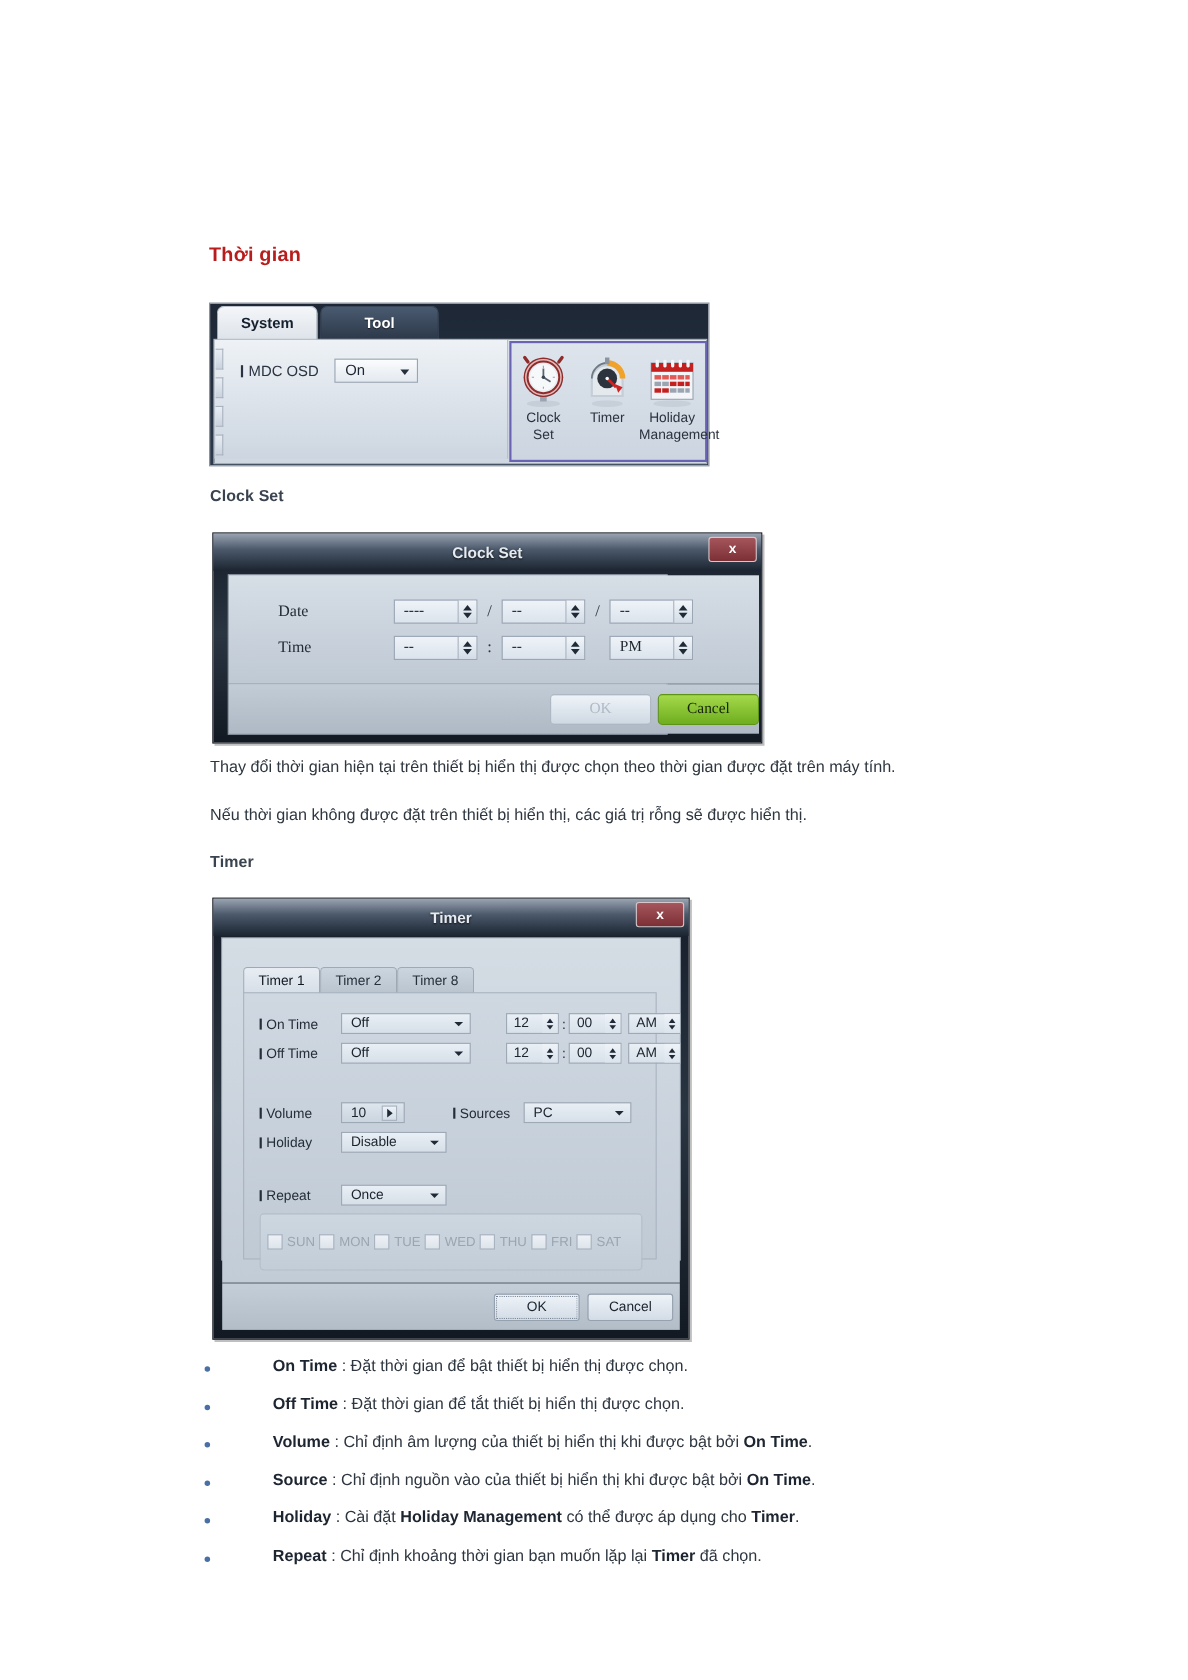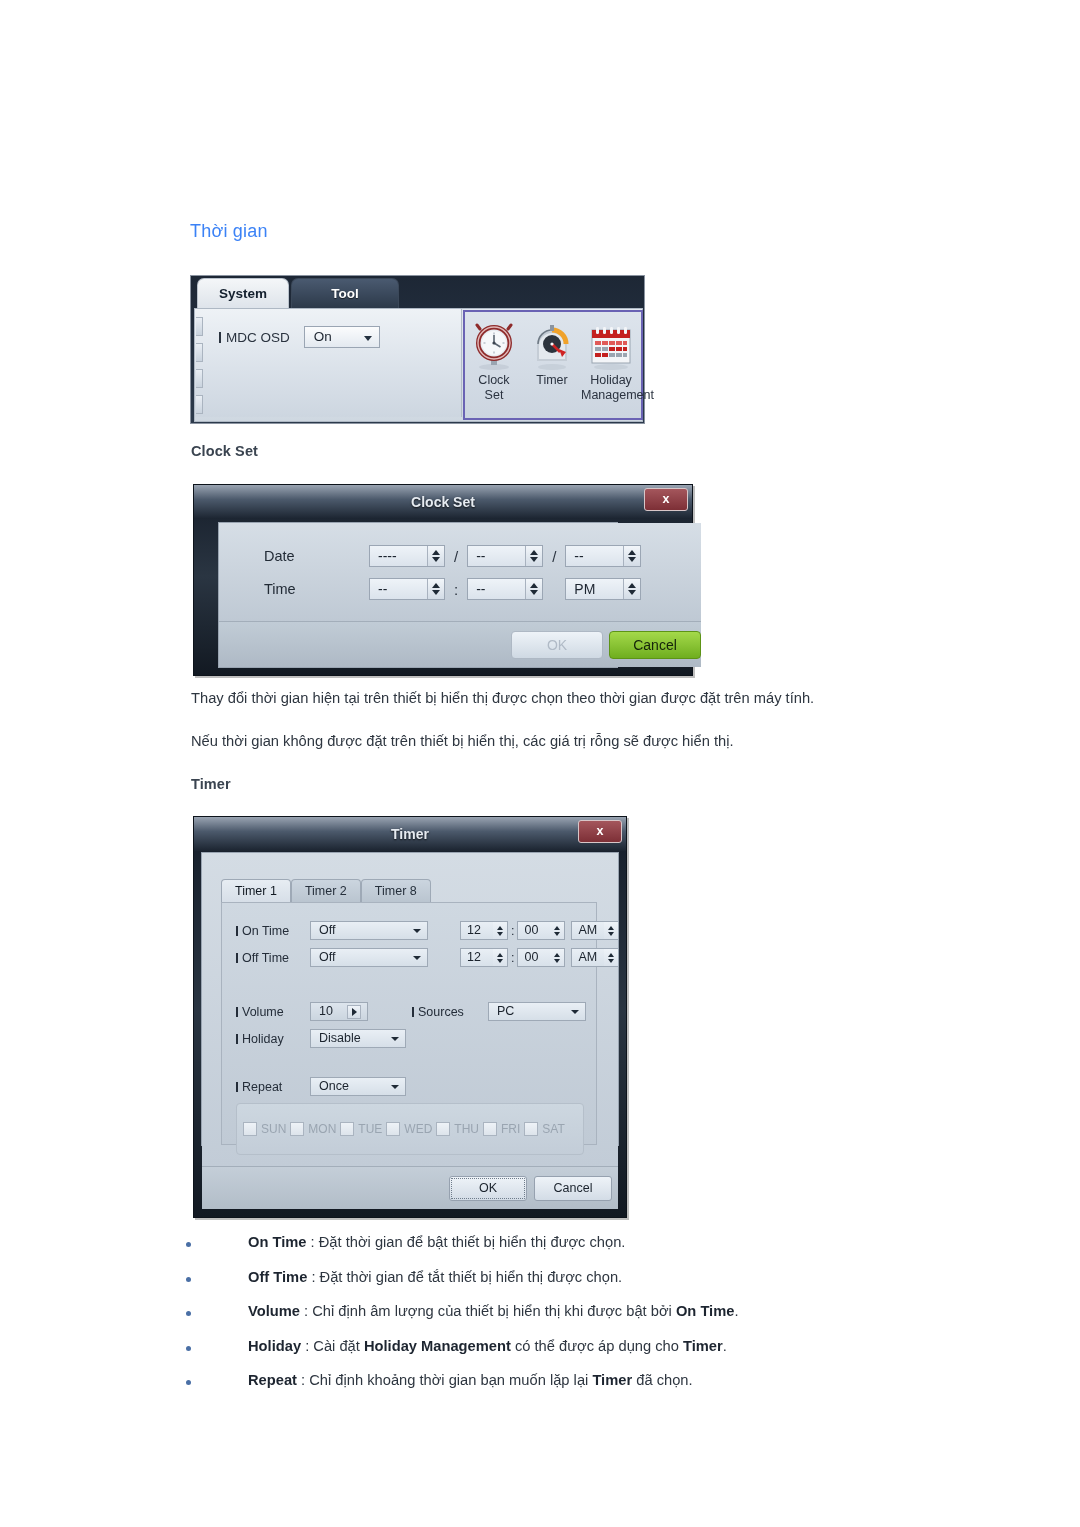--- a/index.html
+++ b/index.html
@@ -12,22 +12,22 @@
     position: relative;
     overflow: hidden;
   }
 
   .page { position: absolute; left: 0; top: 0; width: 1080px; height: 1527px; }
 
   
   .h-orange {
     position: absolute;
     left: 190px; top: 221px;
-    font-size: 18px; font-weight: normal;
-    color: #3b82f6;
+    font-size: 18px; font-weight: bold;
+    color: #b91c1c;
     letter-spacing: 0.2px;
   }
   .h-sub {
     position: absolute;
     left: 191px;
     font-size: 14.5px; font-weight: bold;
     color: #3a4450;
     letter-spacing: 0.1px;
   }
   #lbl-clockset { top: 443px; }
@@ -181,21 +181,21 @@
     text-align: center; line-height: 21px;
   }
   .dlg-inner {
     position: absolute;
     background: linear-gradient(#d2dae2 0%, #c2ccd6 70%, #b9c4cf 100%);
     border: 1px solid #99a4b1;
   }
 
   
   #dlg-clock { left: 193px; top: 484px; width: 500px; height: 192px; }
-  #dlg-clock .dlg-inner { left: 24px; top: 37px; width: 400px; height: 146px; }
+  #dlg-clock .dlg-inner { left: 13px; top: 37px; width: 400px; height: 146px; font-family: Liberation Serif, serif; }
   #clock-pane {
     position: absolute; left: 0; top: 0; width: 482px; height: 98px;
     background: linear-gradient(#d6dee6, #bfc9d4);
   }
   #clock-foot {
     position: absolute; left: 0; top: 98px; width: 482px; height: 46px;
     background: linear-gradient(#c1ccd6, #aeb9c5);
     border-top: 1px solid #a3aeba;
   }
   .clk-row { position: absolute; display: flex; align-items: center; }
@@ -643,21 +643,21 @@
             </div>
           </div>
 
           <div class="trow" style="left:14px; top:99px;">
             <span class="tlbl" style="width:74px">Volume</span>
             <div class="vol-step">
               <span>10</span>
               <span class="rt"></span>
             </div>
             <span class="tlbl" style="margin-left:44px; width:60px">Sources</span>
-            <div class="tcombo" style="width:98px; margin-left:16px">
+            <div class="tcombo" style="width:98px; margin-left:4px">
               <span>PC</span>
               <span class="caret"></span>
             </div>
           </div>
 
           <div class="trow" style="left:14px; top:126px;">
             <span class="tlbl" style="width:74px">Holiday</span>
             <div class="tcombo" style="width:96px">
               <span>Disable</span>
               <span class="caret"></span>
@@ -720,20 +720,24 @@
     <div class="bullet-row">
       <span class="dot"></span>
       <b>Off Time</b><span> : Đặt thời gian để tắt thiết bị hiển thị được chọn.</span>
     </div>
     <div class="bullet-row">
       <span class="dot"></span>
       <b>Volume</b><span> : Chỉ định âm lượng của thiết bị hiển thị khi được bật bởi </span><b>On Time</b><span>.</span>
     </div>
     <div class="bullet-row">
       <span class="dot"></span>
+      <b>Source</b><span> : Chỉ định nguồn vào của thiết bị hiển thị khi được bật bởi </span><b>On Time</b><span>.</span>
+    </div>
+    <div class="bullet-row">
+      <span class="dot"></span>
       <b>Holiday</b><span> : Cài đặt </span><b>Holiday Management</b><span> có thể được áp dụng cho </span><b>Timer</b><span>.</span>
     </div>
     <div class="bullet-row">
       <span class="dot"></span>
       <b>Repeat</b><span> : Chỉ định khoảng thời gian bạn muốn lặp lại </span><b>Timer</b><span> đã chọn.</span>
     </div>
   </div>
 
 </div>
 

